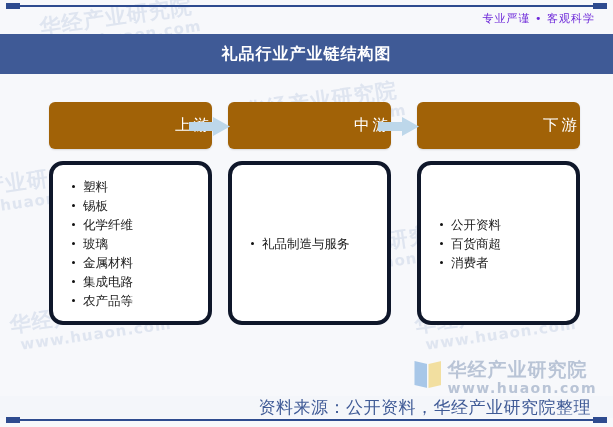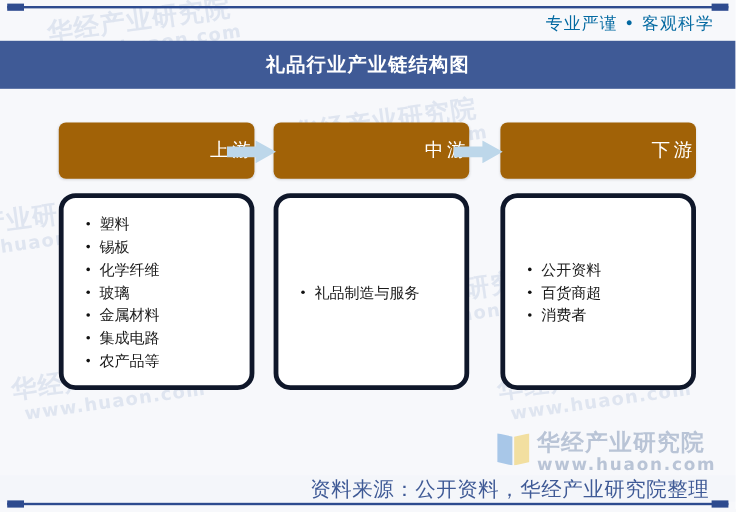--- a/index.html
+++ b/index.html
@@ -30,21 +30,21 @@
   .topline:before{content:"";position:absolute;left:0;top:-2px;width:14px;height:6px;background:#2e4b8f;}
   .topline:after{content:"";position:absolute;right:0;top:-2px;width:14px;height:6px;background:#2e4b8f;}
 
   .header{position:absolute;left:0;top:7px;width:613px;height:27px;z-index:5;}
   .brand{position:absolute;left:18px;top:3px;display:flex;align-items:center;gap:7px;}
   .brand-logo{width:19px;height:16px;position:relative;}
   .brand-logo .pg{position:absolute;top:0;width:8px;height:16px;background:#2e4b8f;}
   .brand-logo .pg.l{left:0;border-radius:2px 0 0 2px;clip-path:polygon(0 0,100% 10%,100% 100%,0 90%);}
   .brand-logo .pg.r{right:0;border-radius:0 2px 2px 0;clip-path:polygon(0 10%,100% 0,100% 90%,0 100%);}
   .brand-name{font-size:13px;color:#2e4b8f;letter-spacing:1px;}
-  .tagline{position:absolute;right:18px;top:4px;font-size:14px;color:#0369a1;letter-spacing:1px;}
+  .tagline{position:absolute;right:18px;top:4px;font-size:11px;color:#6d28d9;letter-spacing:1px;}
 
   
   .titlebar{
     position:absolute;left:0;top:34px;width:613px;height:40px;
     background:#3f5a96;
     display:flex;align-items:center;justify-content:center;z-index:5;
   }
   .titlebar .t{color:#ffffff;font-size:16px;font-weight:bold;letter-spacing:1px;}
 
   

